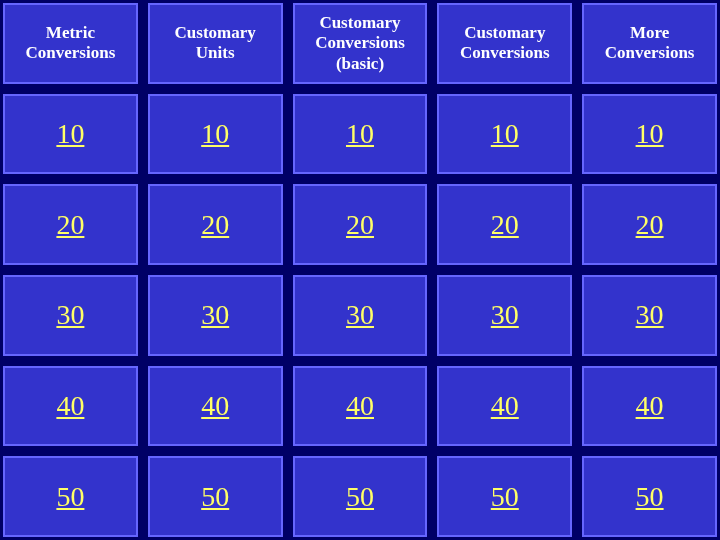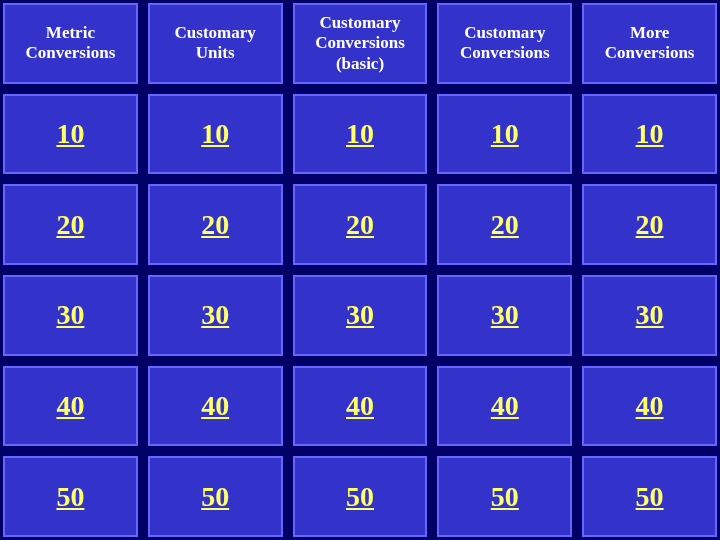--- a/index.html
+++ b/index.html
@@ -40,21 +40,21 @@
     .header-cell {
       background: #3333cc;
       font-size: 17px;
       font-weight: bold;
       color: #ffffff;
       line-height: 1.2;
     }
 
     .value-cell {
       font-size: 28px;
-      font-weight: bold;
+      font-weight: normal;
       color: #ffff66;
       cursor: pointer;
       text-decoration: underline;
     }
   </style>
 </head>
 <body>
 
 <div class="grid-container">
 

